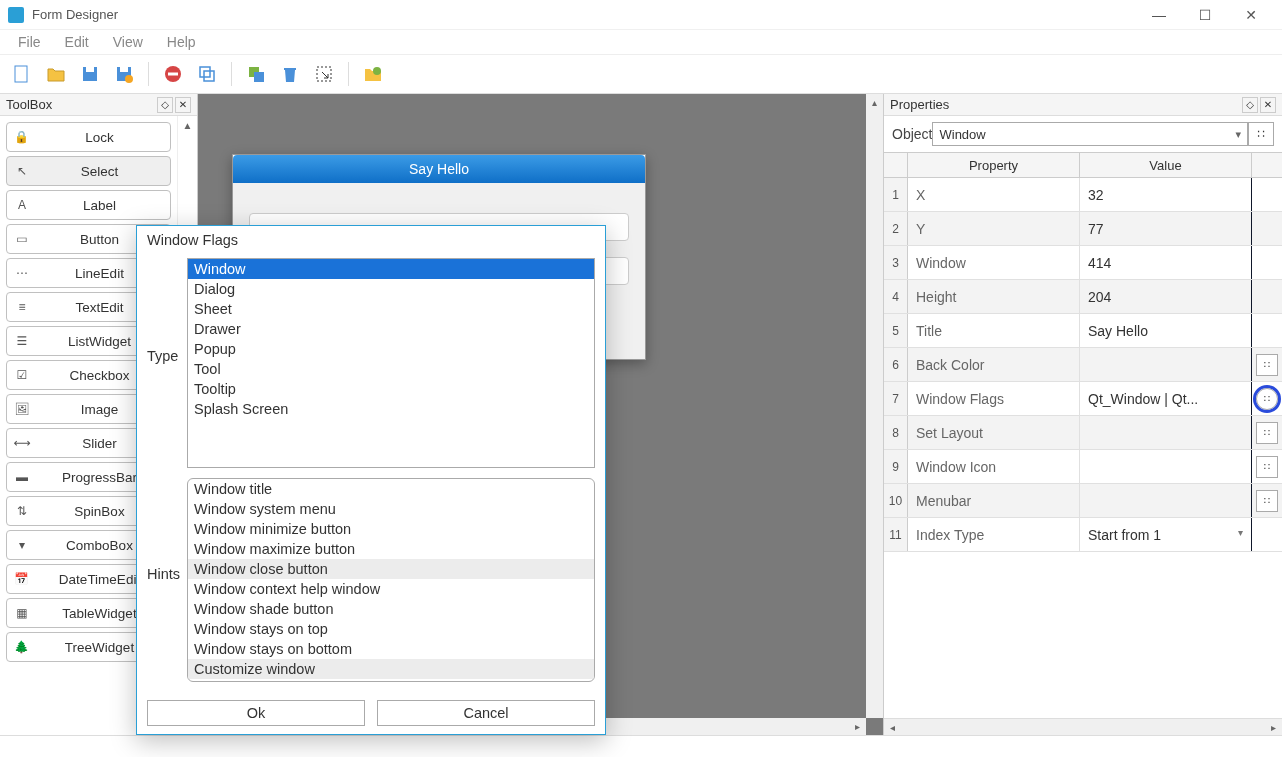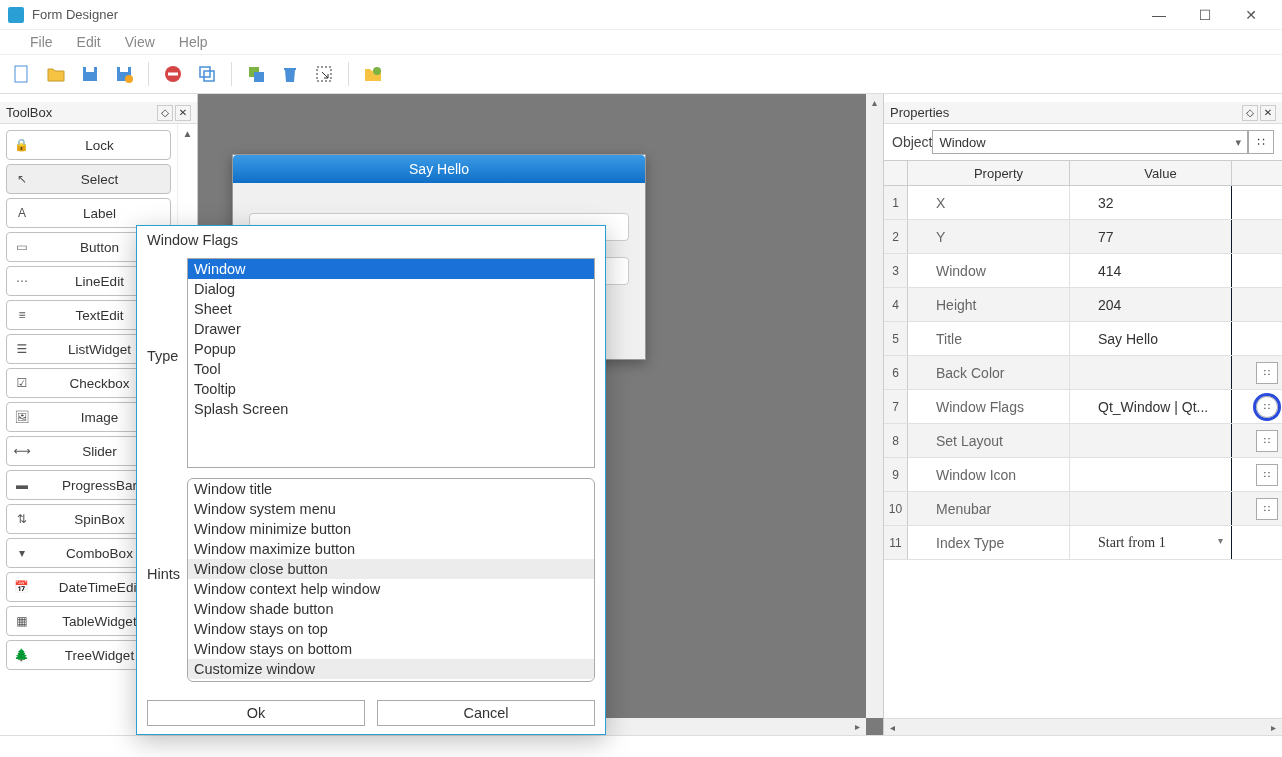--- a/index.html
+++ b/index.html
@@ -5,35 +5,35 @@
 * { box-sizing: border-box; margin: 0; padding: 0; font-family: "Segoe UI", Tahoma, sans-serif; }
 body { width: 1282px; height: 757px; background: #fff; overflow: hidden; position: relative; font-size: 14px; color: #333; }
 
 
 .titlebar { height: 30px; display: flex; align-items: center; padding: 0 8px; border-bottom: 1px solid #f0f0f0; }
 .titlebar .app-icon { width: 16px; height: 16px; background: #2a9fd6; margin-right: 8px; border-radius: 2px; position: relative; }
 .titlebar .title { flex: 1; font-size: 13px; color: #555; }
 .titlebar .win-btn { width: 46px; height: 30px; display: flex; align-items: center; justify-content: center; font-size: 14px; color: #555; cursor: pointer; }
 
 
-.menubar { height: 24px; display: flex; align-items: center; padding: 0 20px; gap: 4px; }
+.menubar { height: 24px; display: flex; align-items: center; padding: 0 8px; gap: 4px; }
 .menubar .menu-item { padding: 2px 10px; color: #888; font-size: 14px; cursor: pointer; }
 
 
 .mainbar { height: 40px; border-top: 1px solid #eee; border-bottom: 1px solid #ddd; display: flex; align-items: center; padding: 0 8px; gap: 6px; }
 .tool-btn { width: 28px; height: 28px; display: flex; align-items: center; justify-content: center; cursor: pointer; border-radius: 3px; }
 .tool-sep { width: 1px; height: 24px; background: #ddd; margin: 0 4px; }
 
 
 .main { display: flex; height: calc(757px - 30px - 24px - 40px - 22px); }
 .status { height: 22px; border-top: 1px solid #ddd; }
 
 
 .panel-left { width: 198px; display: flex; flex-direction: column; border-right: 1px solid #ccc; }
-.panel-header { height: 22px; background: #f5f5f5; display: flex; align-items: center; padding: 0 6px; font-size: 13px; border-bottom: 1px solid #ddd; margin-top: 8px; }
+.panel-header { height: 22px; background: #f5f5f5; display: flex; align-items: center; padding: 0 6px; font-size: 13px; border-bottom: 1px solid #ddd; }
 .panel-header .title { flex: 1; }
 .panel-header .hdr-btn { width: 16px; height: 16px; font-size: 10px; display: flex; align-items: center; justify-content: center; cursor: pointer; margin-left: 2px; border: 1px solid #ccc; }
 .toolbox-body { flex: 1; display: flex; }
 .toolbox-list { flex: 1; padding: 6px; display: flex; flex-direction: column; gap: 4px; overflow: hidden; }
 .toolbox-scroll { width: 20px; border-left: 1px solid #eee; display: flex; flex-direction: column; }
 .scroll-arrow { height: 18px; display: flex; align-items: center; justify-content: center; font-size: 10px; color: #666; cursor: pointer; }
 .scroll-track { flex: 1; }
 .tool-item { height: 30px; border: 1px solid #c0c0c0; border-radius: 4px; display: flex; align-items: center; padding: 0 6px; cursor: pointer; background: #fff; font-size: 13.5px; }
 .tool-item .t-icon { width: 18px; height: 16px; margin-right: 4px; display: flex; align-items: center; justify-content: center; font-size: 12px; color: #555; }
 .tool-item .t-label { flex: 1; text-align: center; }
@@ -51,21 +51,21 @@
 .design-input { height: 28px; background: #fff; border: 1px solid #ccc; border-radius: 4px; margin: 16px 2px; }
 
 
 .panel-right { width: 398px; display: flex; flex-direction: column; }
 .object-row { height: 36px; display: flex; align-items: center; padding: 0 8px; }
 .object-row label { font-size: 14px; color: #444; }
 .object-select { flex: 1; height: 24px; border: 1px solid #aaa; display: flex; align-items: center; padding: 0 6px; font-size: 13px; position: relative; }
 .object-select::after { content: "▾"; position: absolute; right: 6px; color: #666; font-size: 11px; }
 .more-btn { width: 26px; height: 24px; border: 1px solid #aaa; display: flex; align-items: center; justify-content: center; font-size: 12px; cursor: pointer; }
 .prop-table { flex: 1; display: flex; flex-direction: column; overflow: hidden; }
-.prop-header, .prop-row { display: flex; gap: 20px; }
+.prop-header, .prop-row { display: flex; }
 .prop-header { height: 26px; background: #f5f5f5; border-top: 1px solid #ccc; border-bottom: 1px solid #ccc; font-size: 13px; }
 .prop-header .c0 { width: 24px; border-right: 1px solid #ccc; }
 .prop-header .c1, .prop-header .c2 { flex: 1; display: flex; align-items: center; justify-content: center; border-right: 1px solid #ccc; }
 .prop-header .c3 { width: 30px; }
 .prop-body { flex: 1; overflow: auto; }
 .prop-row { height: 34px; border-bottom: 1px solid #e0e0e0; font-size: 14px; }
 .prop-row:nth-child(even) { background: #f3f3f3; }
 .prop-row .c0 { width: 24px; background: #f3f3f3; border-right: 1px solid #ccc; display: flex; align-items: center; justify-content: center; font-size: 12px; color: #555; }
 .prop-row .c1 { flex: 1; display: flex; align-items: center; padding: 0 8px; color: #666; border-right: 1px solid #e0e0e0; }
 .prop-row .c2 { flex: 1; display: flex; align-items: center; padding: 0 8px; border-right: 1px solid #0f172a; white-space: nowrap; overflow: hidden; }
@@ -360,21 +360,21 @@
             <div class="c1">Menubar</div>
             <div class="c2"></div>
             <div class="c3">
               <div class="dots">∷</div>
             </div>
           </div>
           <div class="prop-row">
             <div class="c0">11</div>
             <div class="c1">Index Type</div>
             <div class="c2">
-              <span class="combo" style="display:flex;width:100%;font-family:Liberation Serif, serif;">Start from 1</span>
+              <span class="combo" style="display:flex;width:100%;">Start from 1</span>
             </div>
             <div class="c3"></div>
           </div>
         </div>
       <div class="prop-scroll-h">
         <div class="sb-arrow">◂</div>
         <div class="sb-arrow r">▸</div>
       </div>
     </div>
   </div>

